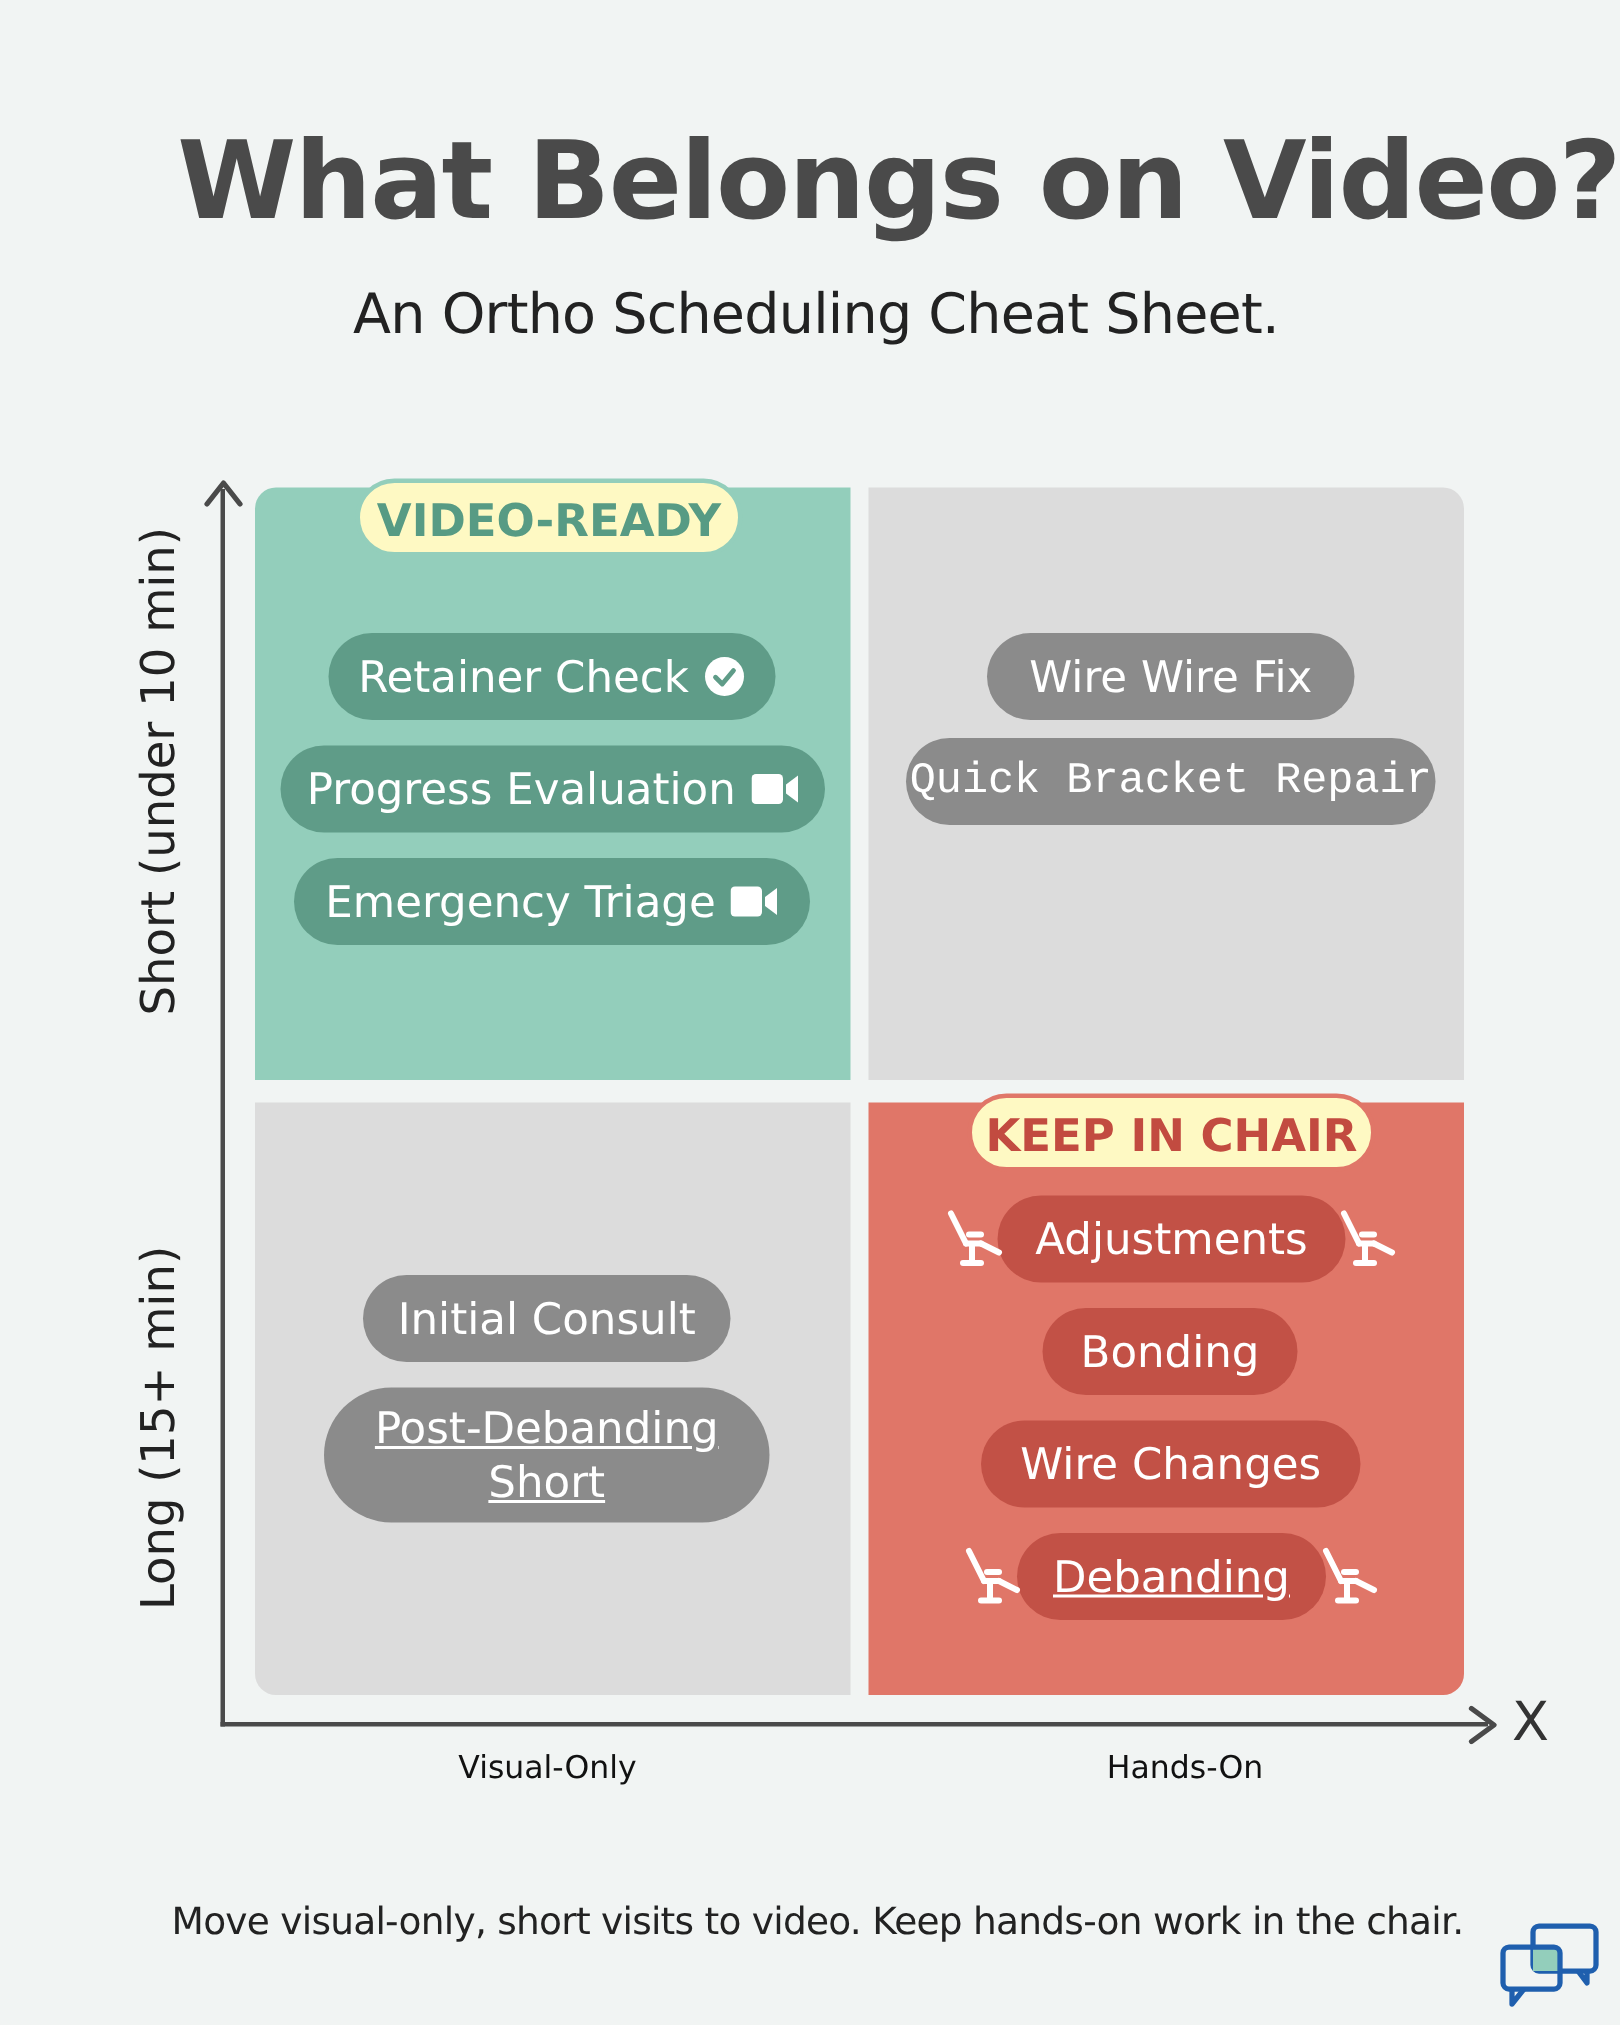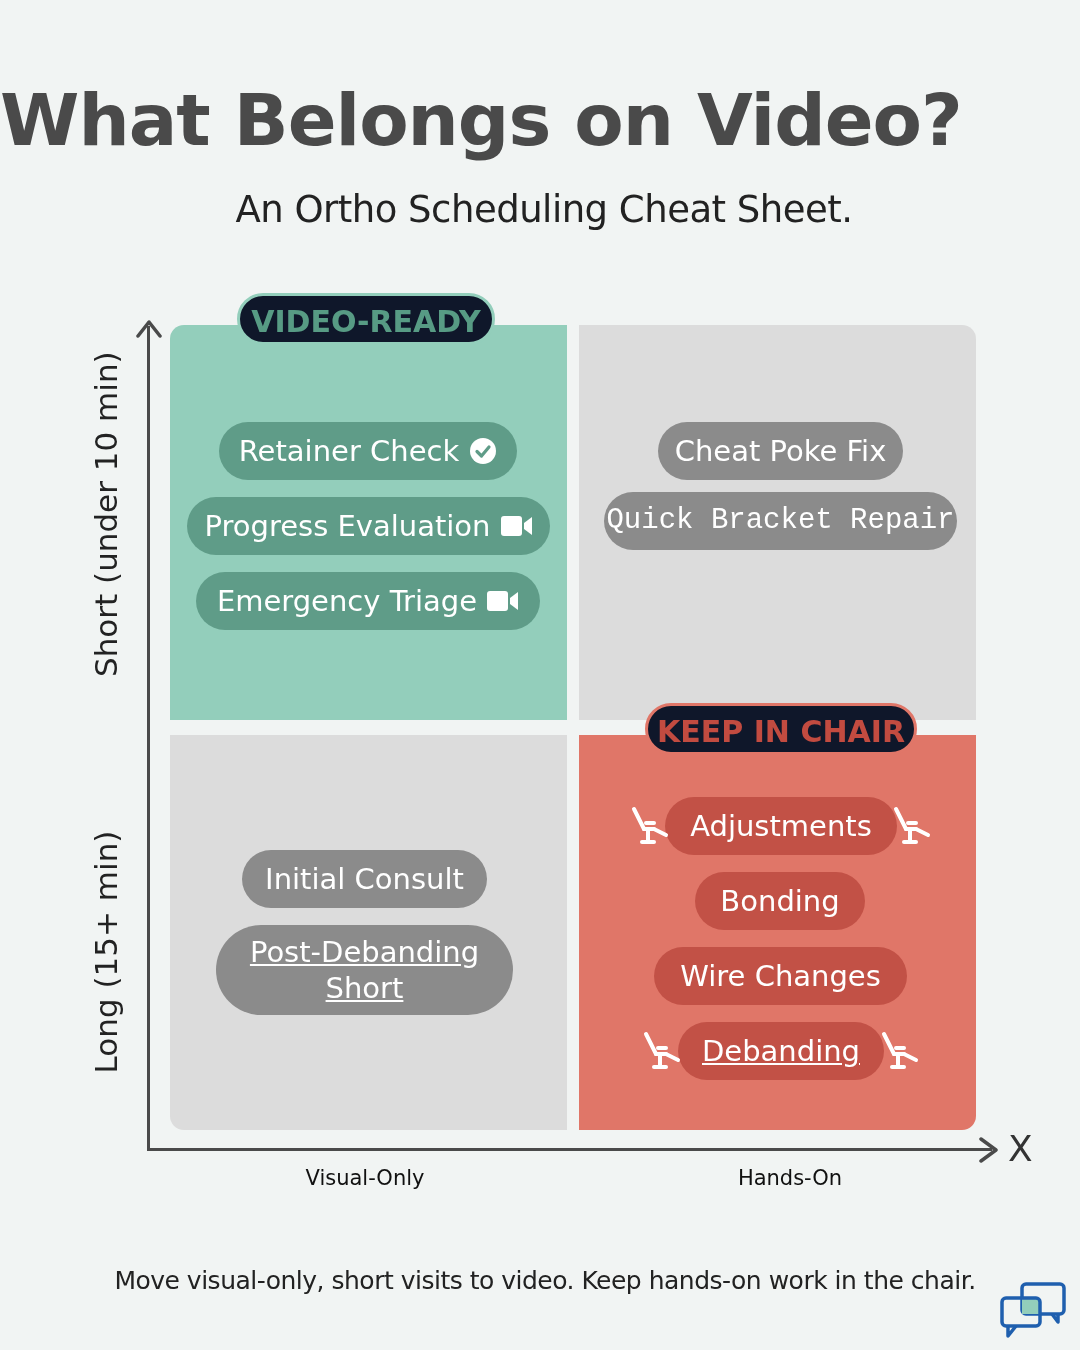--- a/index.html
+++ b/index.html
@@ -2,39 +2,39 @@
 <html><head>
 <meta charset="utf-8">
 <style>
   html, body { margin: 0; padding: 0; }
   body {
     width: 1080px; height: 1350px; background: #f1f4f3;
     font-family: "Liberation Sans", "DejaVu Sans", sans-serif;
     position: relative; overflow: hidden; color: #222;
   }
   .title {
-    position: absolute; left: 0; top: 78px; width: 1080px; text-align: left;
+    position: absolute; left: 0; top: 78px; width: 1080px; text-align: right;
     font-family: "DejaVu Sans", sans-serif; font-weight: bold; font-size: 72px;
     color: #4a4a4a; letter-spacing: -1px;
   }
   .subtitle {
     position: absolute; left: 0; top: 188px; width: 1088px; text-align: center;
     font-family: "DejaVu Sans", sans-serif; font-size: 37px; color: #222;
     letter-spacing: -0.5px;
   }
   .quad { position: absolute; }
   .q-tl { left: 170px; top: 325px; width: 397px; height: 395px; background: #93cebb; border-radius: 14px 0 0 0; }
   .q-tr { left: 579px; top: 325px; width: 397px; height: 395px; background: #dcdcdc; border-radius: 0 14px 0 0; }
   .q-bl { left: 170px; top: 735px; width: 397px; height: 395px; background: #dcdcdc; border-radius: 0 0 0 14px; }
   .q-br { left: 579px; top: 735px; width: 397px; height: 395px; background: #e07668; border-radius: 0 0 14px 0; }
 
   .tag {
-    position: absolute; background: #0f172a; border-radius: 30px;
+    position: absolute; background: #fef9c3; border-radius: 30px;
     font-family: "DejaVu Sans", sans-serif; font-weight: bold; font-size: 30px;
-    text-align: center; line-height: 52px; height: 52px; box-sizing: border-box;
+    text-align: center; line-height: 52px; height: 52px; box-sizing: border-box; margin-top: 26px;
   }
   .tag-video { left: 237px; top: 293px; width: 258px; color: #579b84; border: 3px solid #93cebb; }
   .tag-chair { left: 645px; top: 703px; width: 272px; color: #c24b40; border: 3px solid #e07668; }
 
   .pill {
     position: absolute; height: 58px; border-radius: 29px; color: #fff;
     font-family: "DejaVu Sans", sans-serif; font-size: 29px; line-height: 58px;
     display: flex; align-items: center; justify-content: center; gap: 10px;
     white-space: nowrap; box-sizing: border-box;
   }
@@ -108,21 +108,21 @@
   <span>Emergency Triage</span>
   <span class="icon">
     <svg width="32" height="22" viewBox="0 0 32 22">
         <rect x="0" y="1" width="21" height="20" rx="3" fill="#fff"></rect>
         <path d="M23 8 L31 2 L31 20 L23 14 Z" fill="#fff"></path>
       </svg>
   </span>
 </div>
 
 <div class="pill gray" style="left:658px; top:422px; width:245px;">
-  <span>Cheat Poke Fix</span>
+  <span>Wire Wire Fix</span>
 </div>
 <div class="pill gray" style="left:604px; top:492px; width:353px;font-family:Liberation Mono, monospace;">
   <span>Quick Bracket Repair</span>
 </div>
 
 <div class="pill gray" style="left:242px; top:850px; width:245px;">
   <span>Initial Consult</span>
 </div>
 <div class="pill gray two-line" style="left:216px; top:925px; width:297px;text-decoration:underline;">
   <span>Post-Debanding</span>

